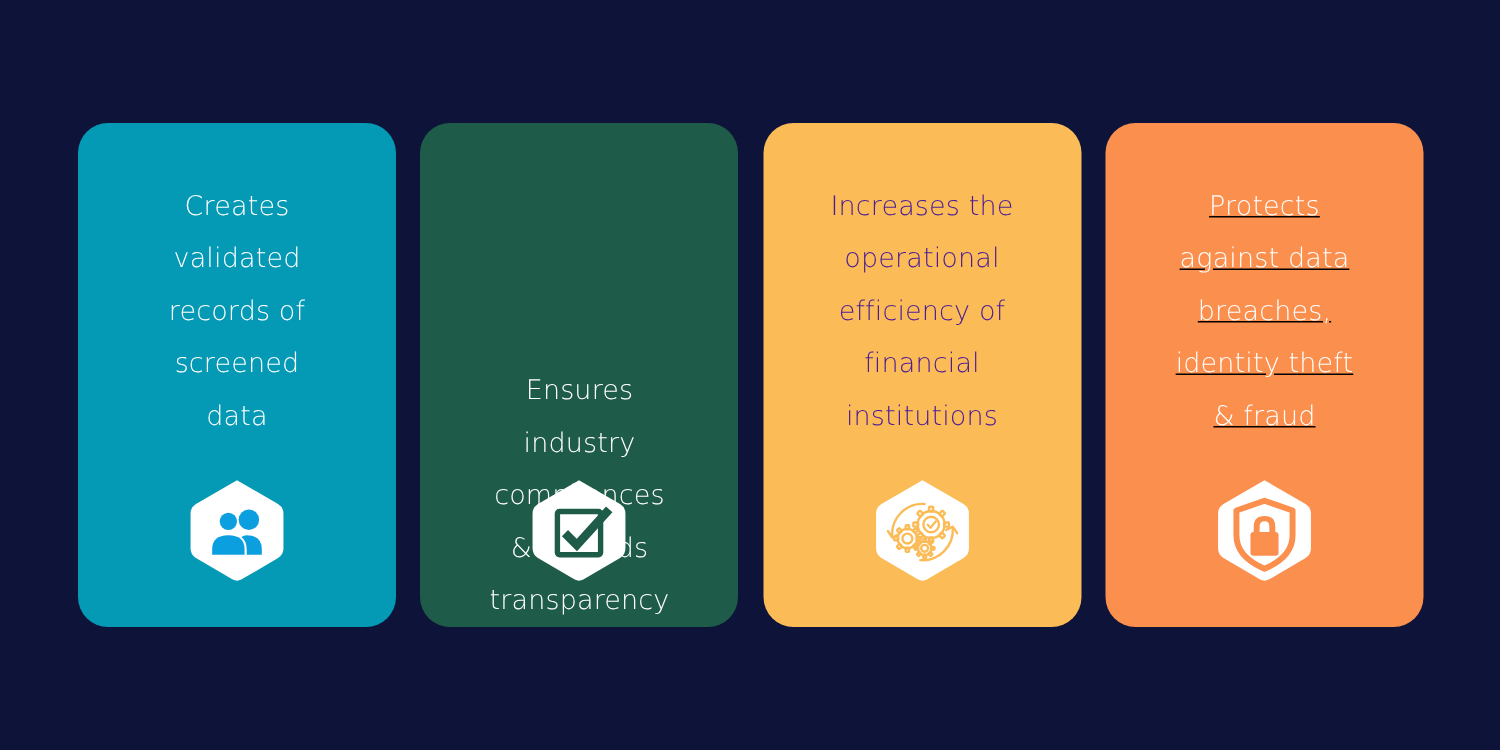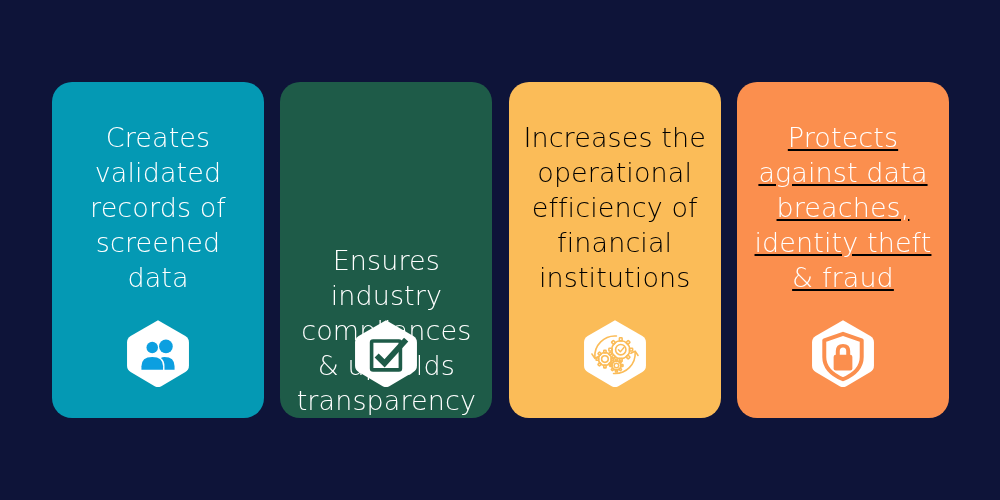--- a/index.html
+++ b/index.html
@@ -35,21 +35,21 @@
     border-radius: 20px;
     display: flex;
     flex-direction: column;
     align-items: center;
     box-sizing: border-box;
     padding-top: 38px;
     position: relative;
   }
   .card-text {
     color: #ffffff;
-    font-size: 27px;
+    font-size: 18px;
     line-height: 35px;
     font-weight: 300;
     text-align: center;
     letter-spacing: 0.1px;
     width: 186px;
     white-space: pre-line;
     font-family: "DejaVu Sans", sans-serif;
     font-stretch: normal;
   }
   .icon-wrap {
@@ -106,21 +106,21 @@
           <svg viewBox="0 0 100 100" width="72" height="72" aria-hidden="true">
             <path d="M50 3 L88 25 Q93 28 93 34 L93 66 Q93 72 88 75 L54 95 Q50 97 46 95 L12 75 Q7 72 7 66 L7 34 Q7 28 12 25 Z" fill="#FFFFFF"></path>
             <rect x="30" y="32" width="40" height="40" rx="2" fill="none" stroke="#1E5B48" stroke-width="5"></rect>
             <path d="M37 52 L48 63 L78 30" fill="none" stroke="#1E5B48" stroke-width="8" stroke-linecap="butt" stroke-linejoin="miter"></path>
           </svg>
         </span>
       </div>
     </div>
 
     <div class="card" style="background: rgb(251, 188, 88);">
-      <div class="card-text" style="color: #000000;">Increases the
+      <div class="card-text" style="color: #4c1d95;">Increases the
 operational
 efficiency of
 financial
 institutions</div>
       <div class="icon-wrap">
         <span class="hex">
           <svg viewBox="0 0 100 100" width="72" height="72" aria-hidden="true">
             <path d="M50 3 L88 25 Q93 28 93 34 L93 66 Q93 72 88 75 L54 95 Q50 97 46 95 L12 75 Q7 72 7 66 L7 34 Q7 28 12 25 Z" fill="#FFFFFF"></path>
             <g fill="none" stroke="#FBBC58" stroke-width="2.2" stroke-linecap="round" stroke-linejoin="round">
               <path d="M22 55 a28 28 0 0 1 30 -30"></path>

